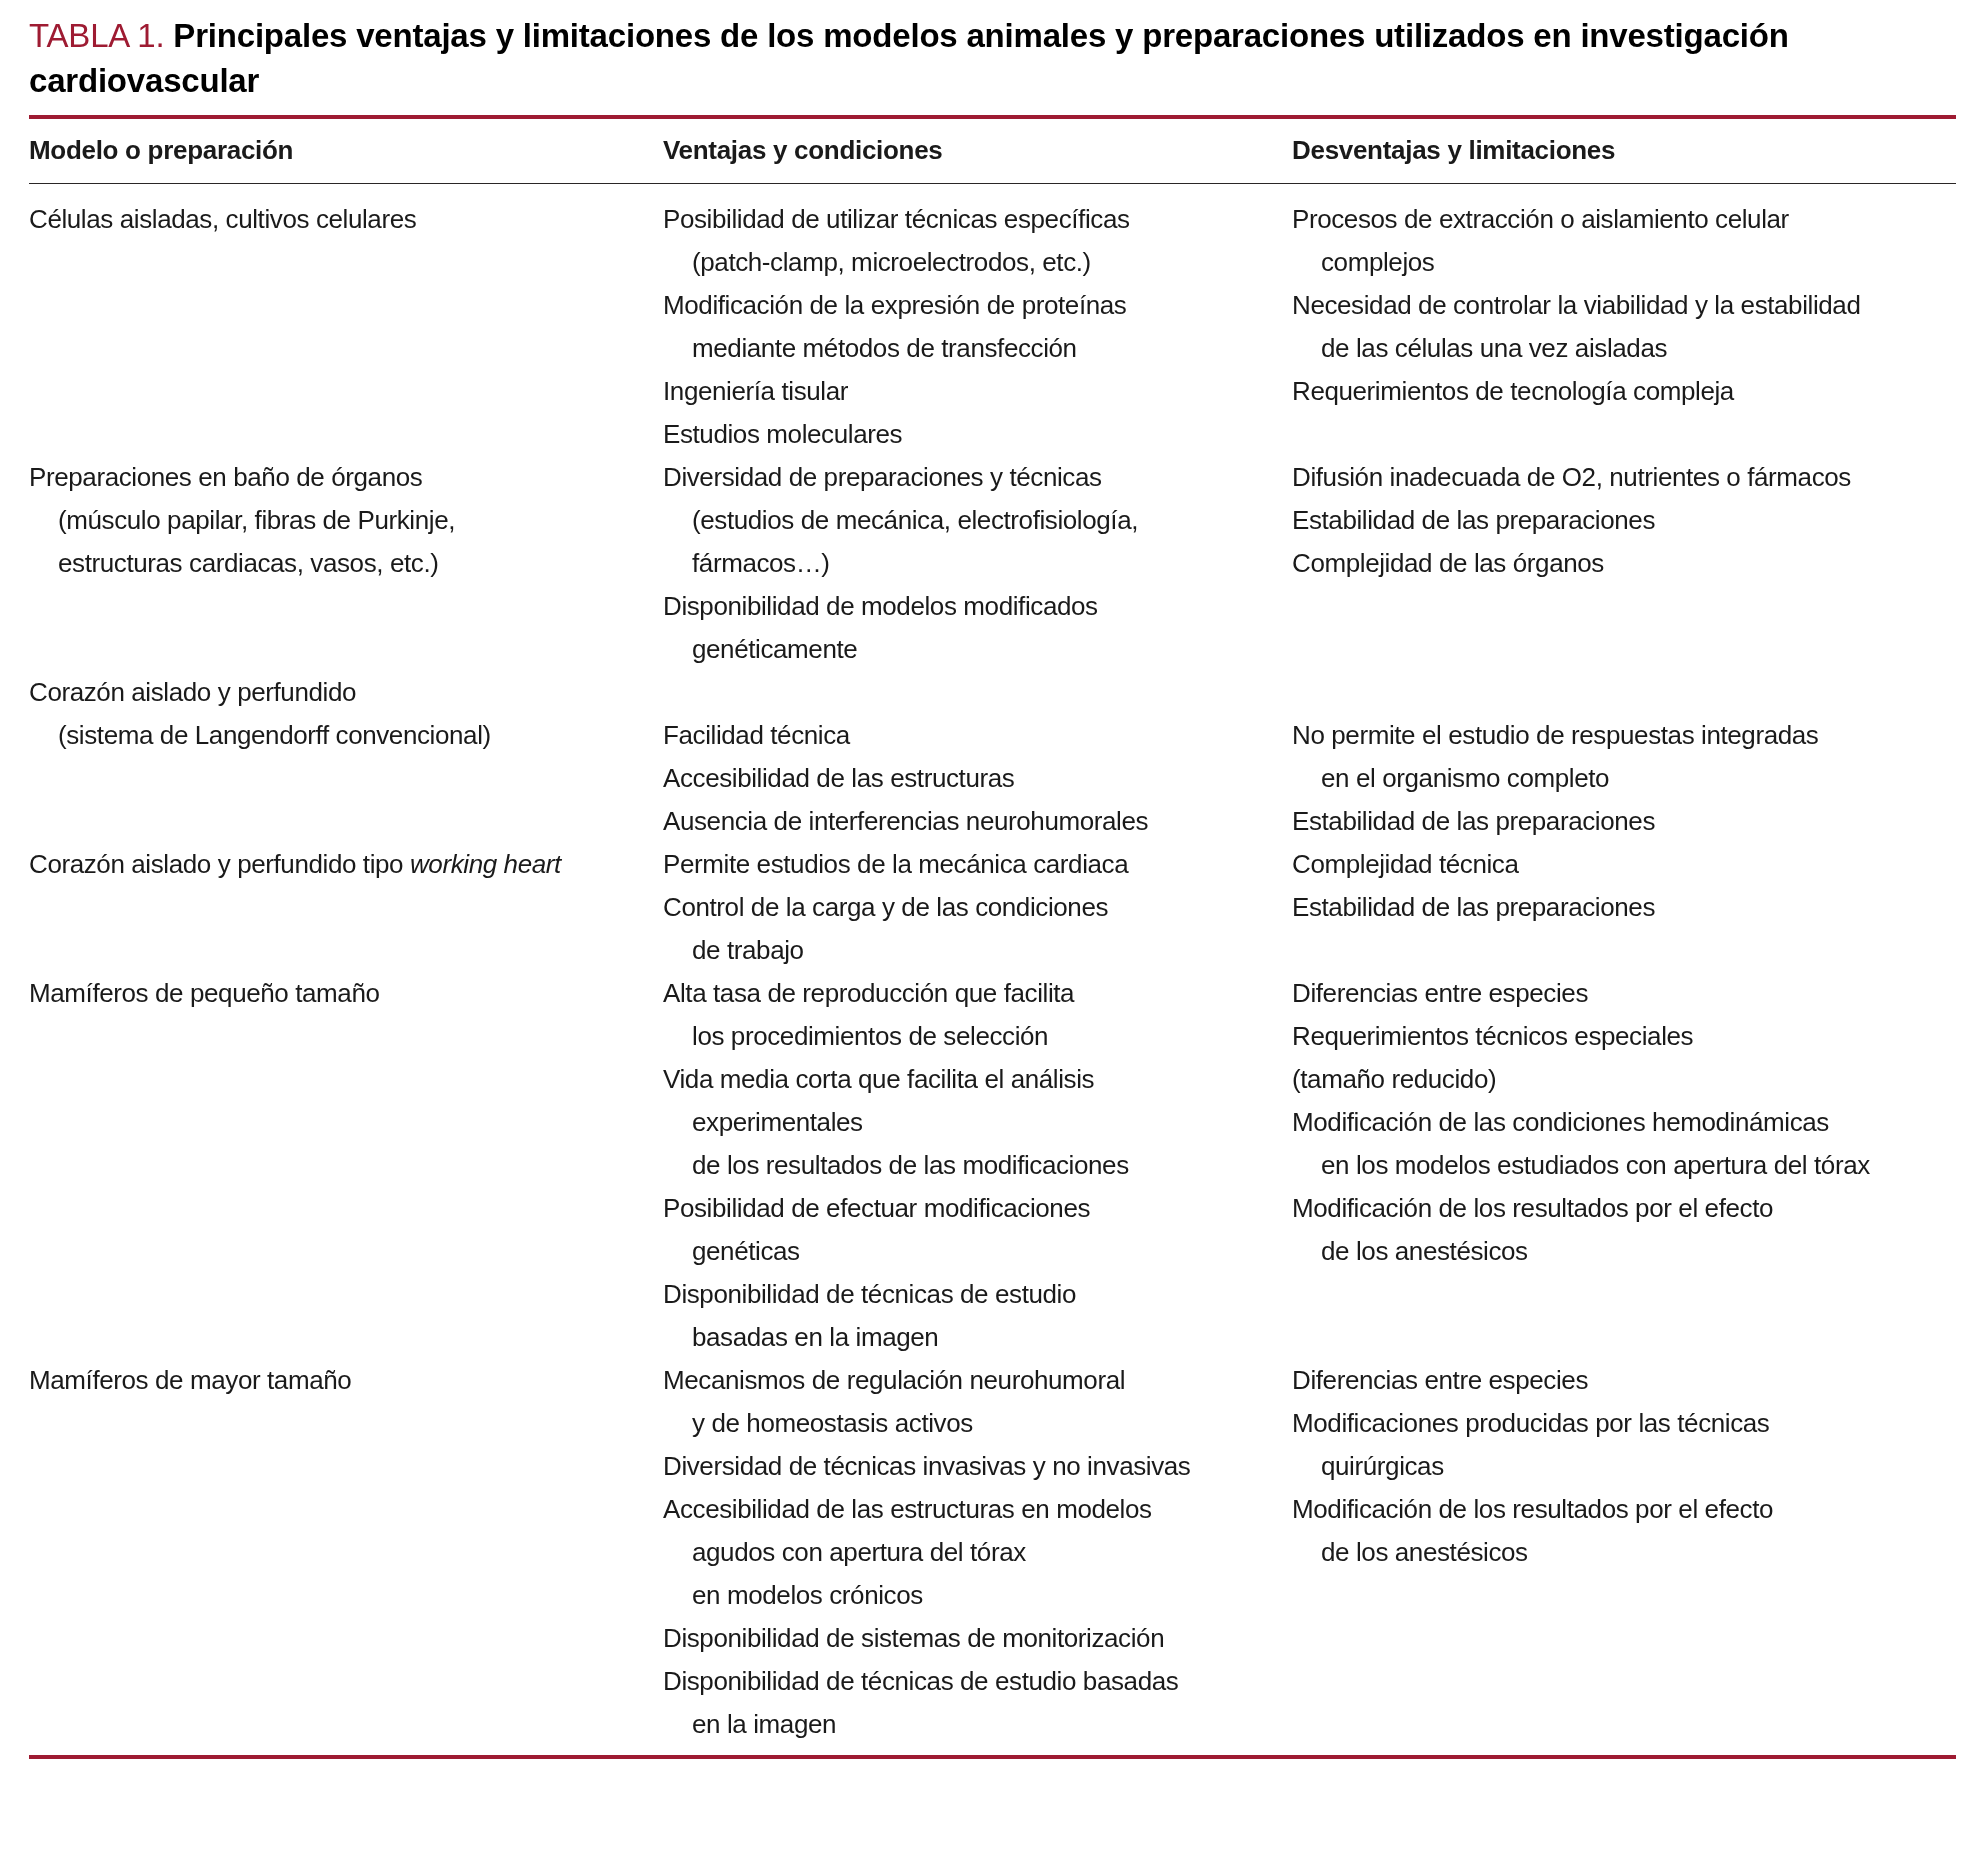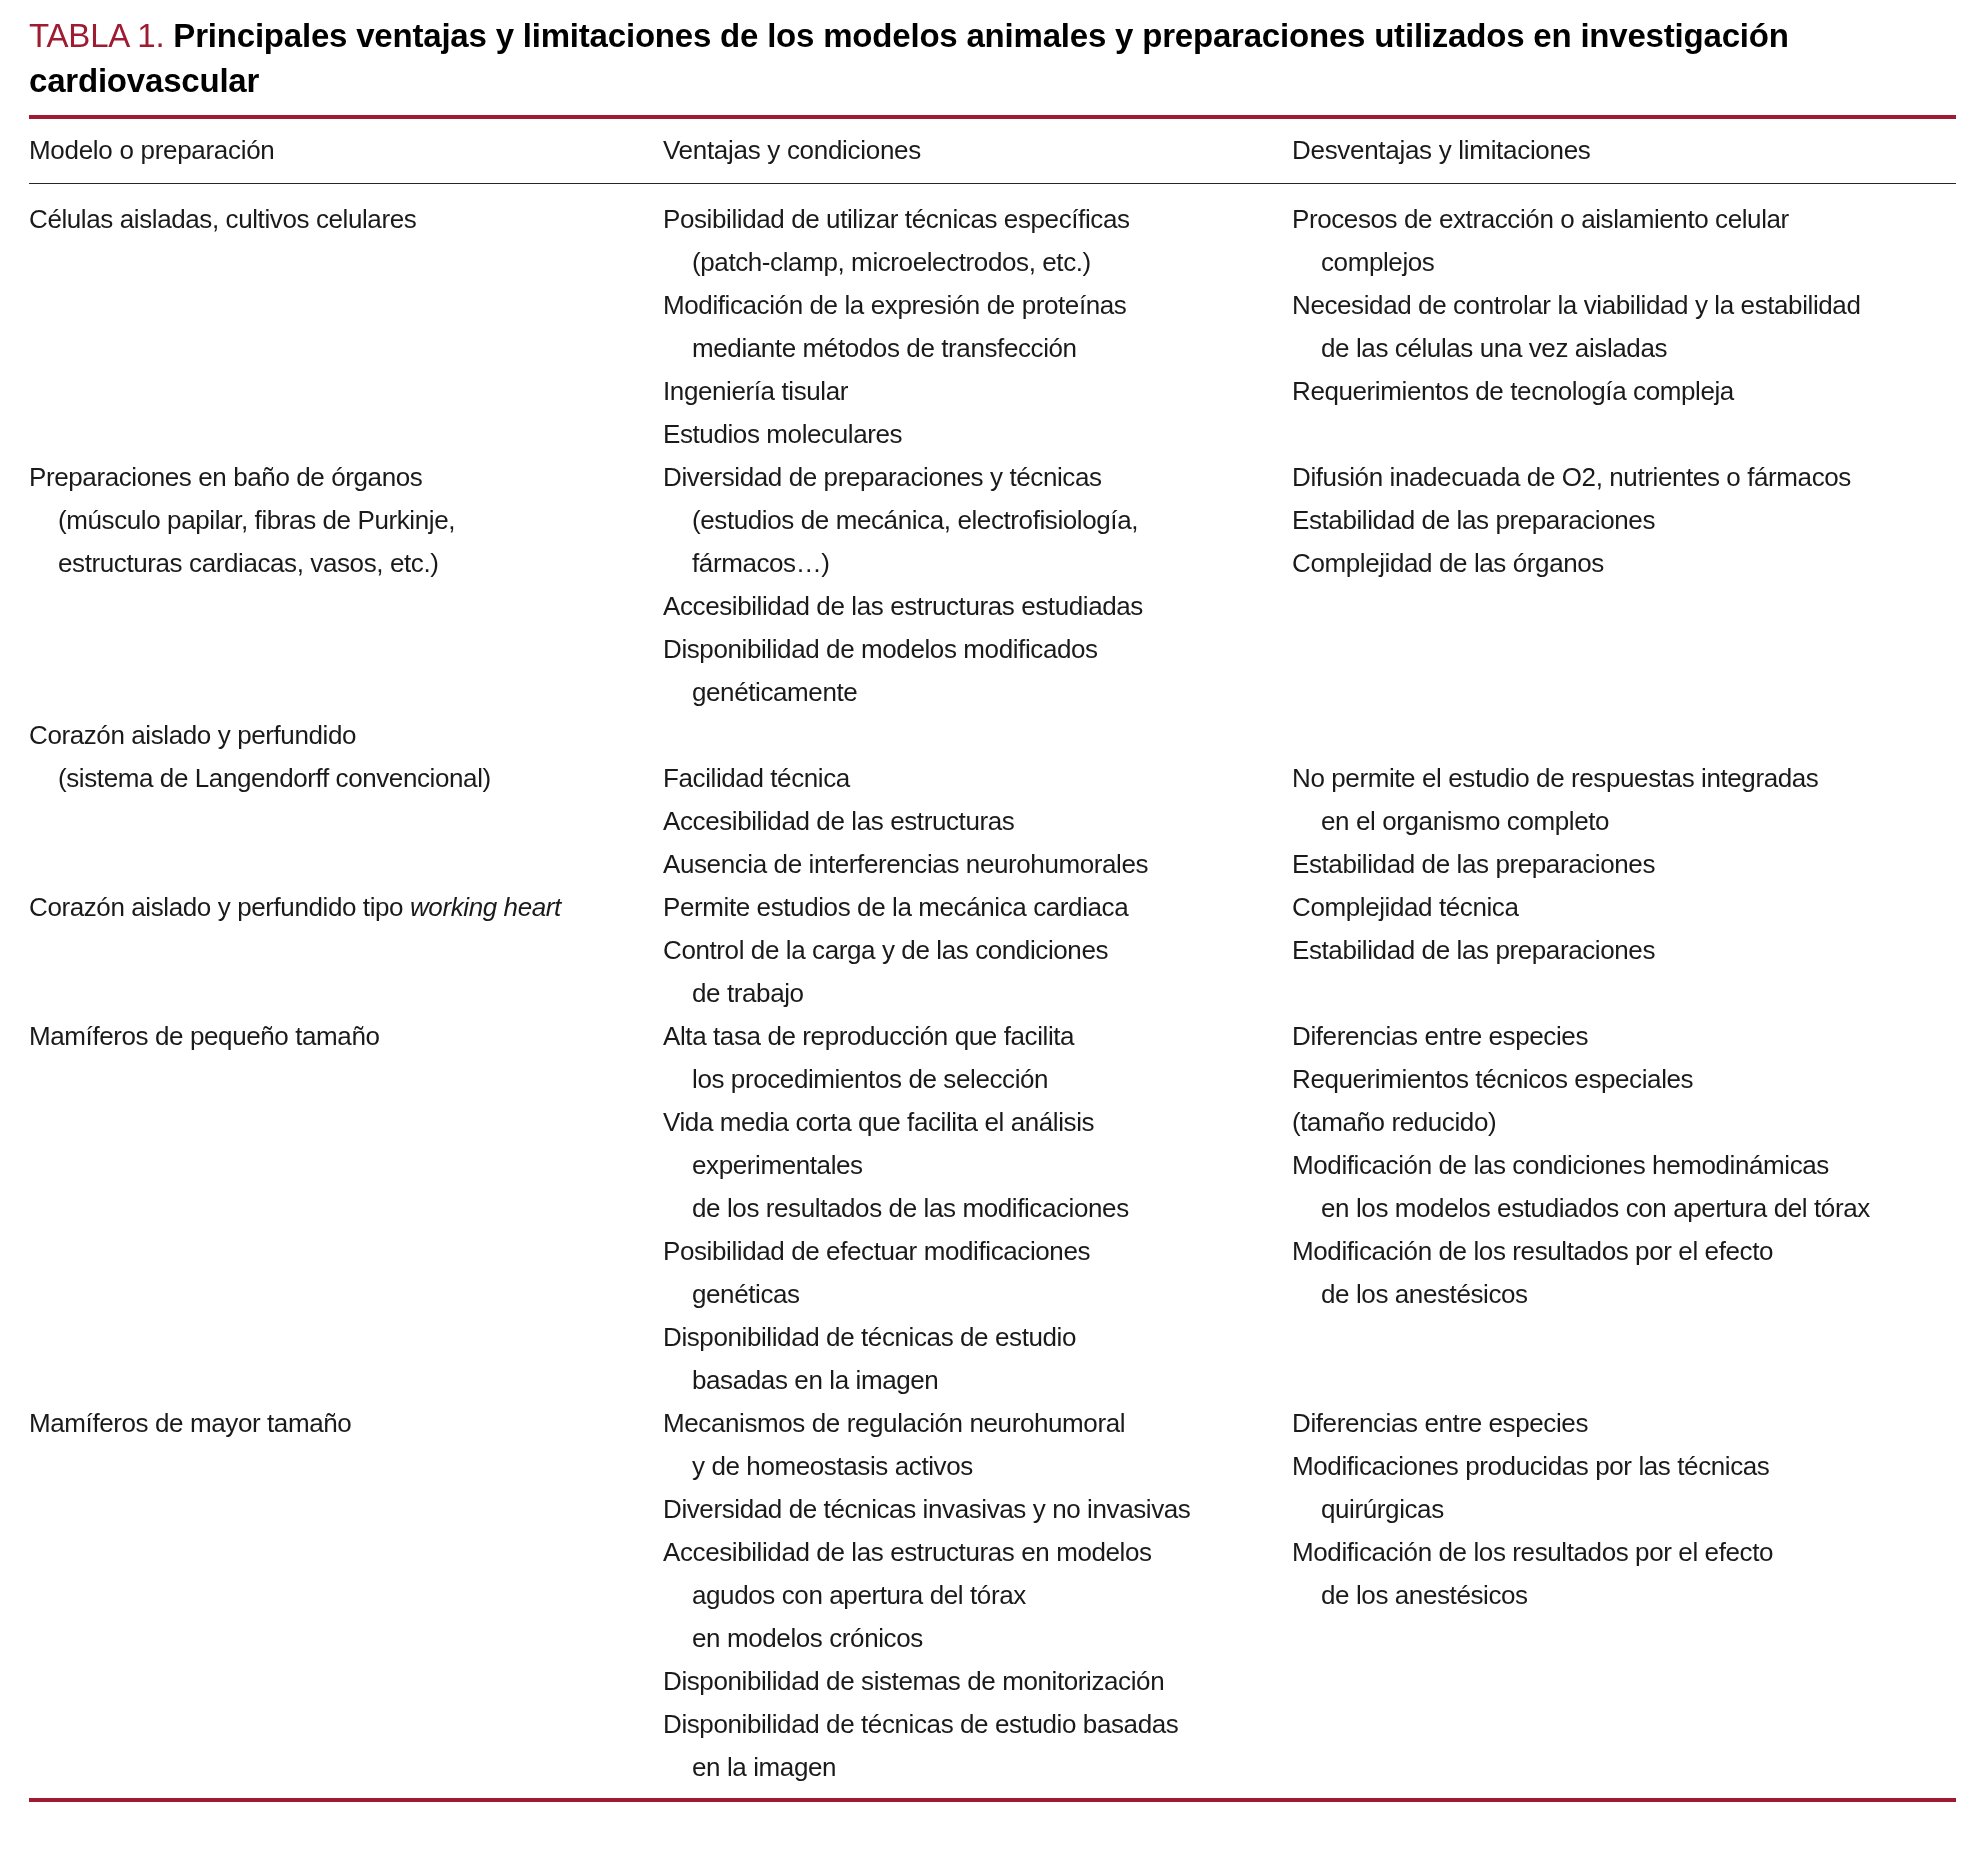--- a/index.html
+++ b/index.html
@@ -21,21 +21,21 @@
   .title-label { color:var(--accent); font-weight:400; }
   .title-text  { color:#000; font-weight:700; }
   .rule-red  { height:3.8px; background:var(--accent); border:none; }
   .rule-dark { height:1.9px; background:var(--rule-dark); border:none; }
   .grid3 {
     display:grid;
     grid-template-columns:634px 629px 1fr;
   }
   .thead {
     padding:12.5px 0 13.4px 0;
-    font-weight:400;
+    font-weight:700;
     font-size:26px; line-height:38px;
     letter-spacing:-0.3px;
   }
   .tbody { padding-top:13.4px; font-size:26px; letter-spacing:-0.4px; }
   .trow  { }
   .cell  { }
   .ln {
     line-height:43px;
     white-space:nowrap;
   }
@@ -87,21 +87,20 @@
       <div class="trow grid3">
         <div class="cell">
           <div class="ln">Preparaciones en baño de órganos</div>
           <div class="ln indent">(músculo papilar, fibras de Purkinje,</div>
           <div class="ln indent">estructuras cardiacas, vasos, etc.)</div>
         </div>
         <div class="cell">
           <div class="ln">Diversidad de preparaciones y técnicas</div>
           <div class="ln indent">(estudios de mecánica, electrofisiología,</div>
           <div class="ln indent">fármacos…)</div>
-          <div class="ln">Accesibilidad de las estructuras estudiadas</div>
           <div class="ln">Disponibilidad de modelos modificados</div>
           <div class="ln indent">genéticamente</div>
         </div>
         <div class="cell">
           <div class="ln">Difusión inadecuada de O2, nutrientes o fármacos</div>
           <div class="ln">Estabilidad de las preparaciones</div>
           <div class="ln">Complejidad de las órganos</div>
         </div>
       </div>
       <div class="trow grid3">

